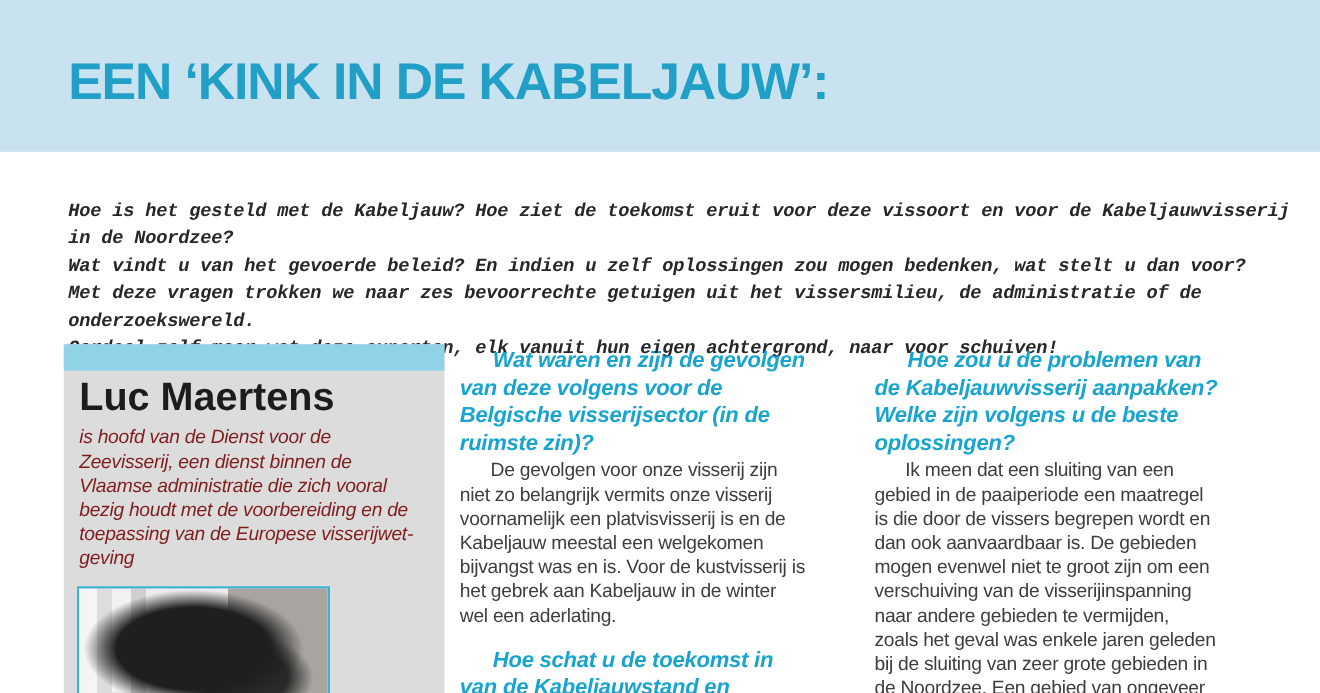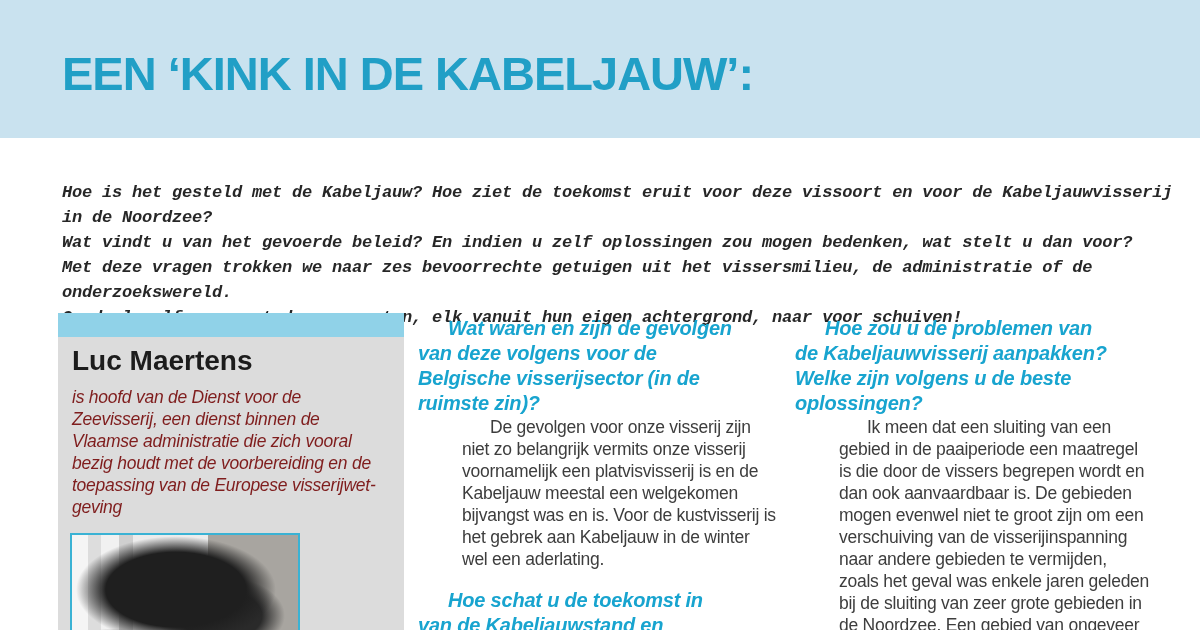--- a/index.html
+++ b/index.html
@@ -56,21 +56,21 @@
     left: 58px; top: 313px;
     width: 346px; height: 317px;
     background: #dcdcdc;
   }
   .card-bar {
     width: 100%; height: 24px;
     background: #90d2e8;
   }
   .profile-name {
     margin: 10px 14px 0 14px;
-    font-size: 28px;
+    font-size: 36px;
     line-height: 28px;
     font-weight: bold;
     color: #1c1c1c;
   }
   .profile-bio {
     margin: 11px 14px 0 14px;
     font-size: 17.5px;
     font-style: italic;
     line-height: 22px;
     letter-spacing: -0.25px;
@@ -111,21 +111,20 @@
     text-indent: 30px;
     white-space: pre-line;
   }
   .a {
     font-size: 17.5px;
     line-height: 22px;
     letter-spacing: -0.25px;
     color: #3d3d3d;
     text-indent: 28px;
     white-space: pre-line;
-    margin-left: 44px;
   }
   .q2 { margin-top: 18px; }
 </style>
 </head>
 <body>
 
 <div class="page">
 
   <header class="band">
     <h1 class="title">EEN ‘KINK IN DE KABELJAUW’:</h1>

